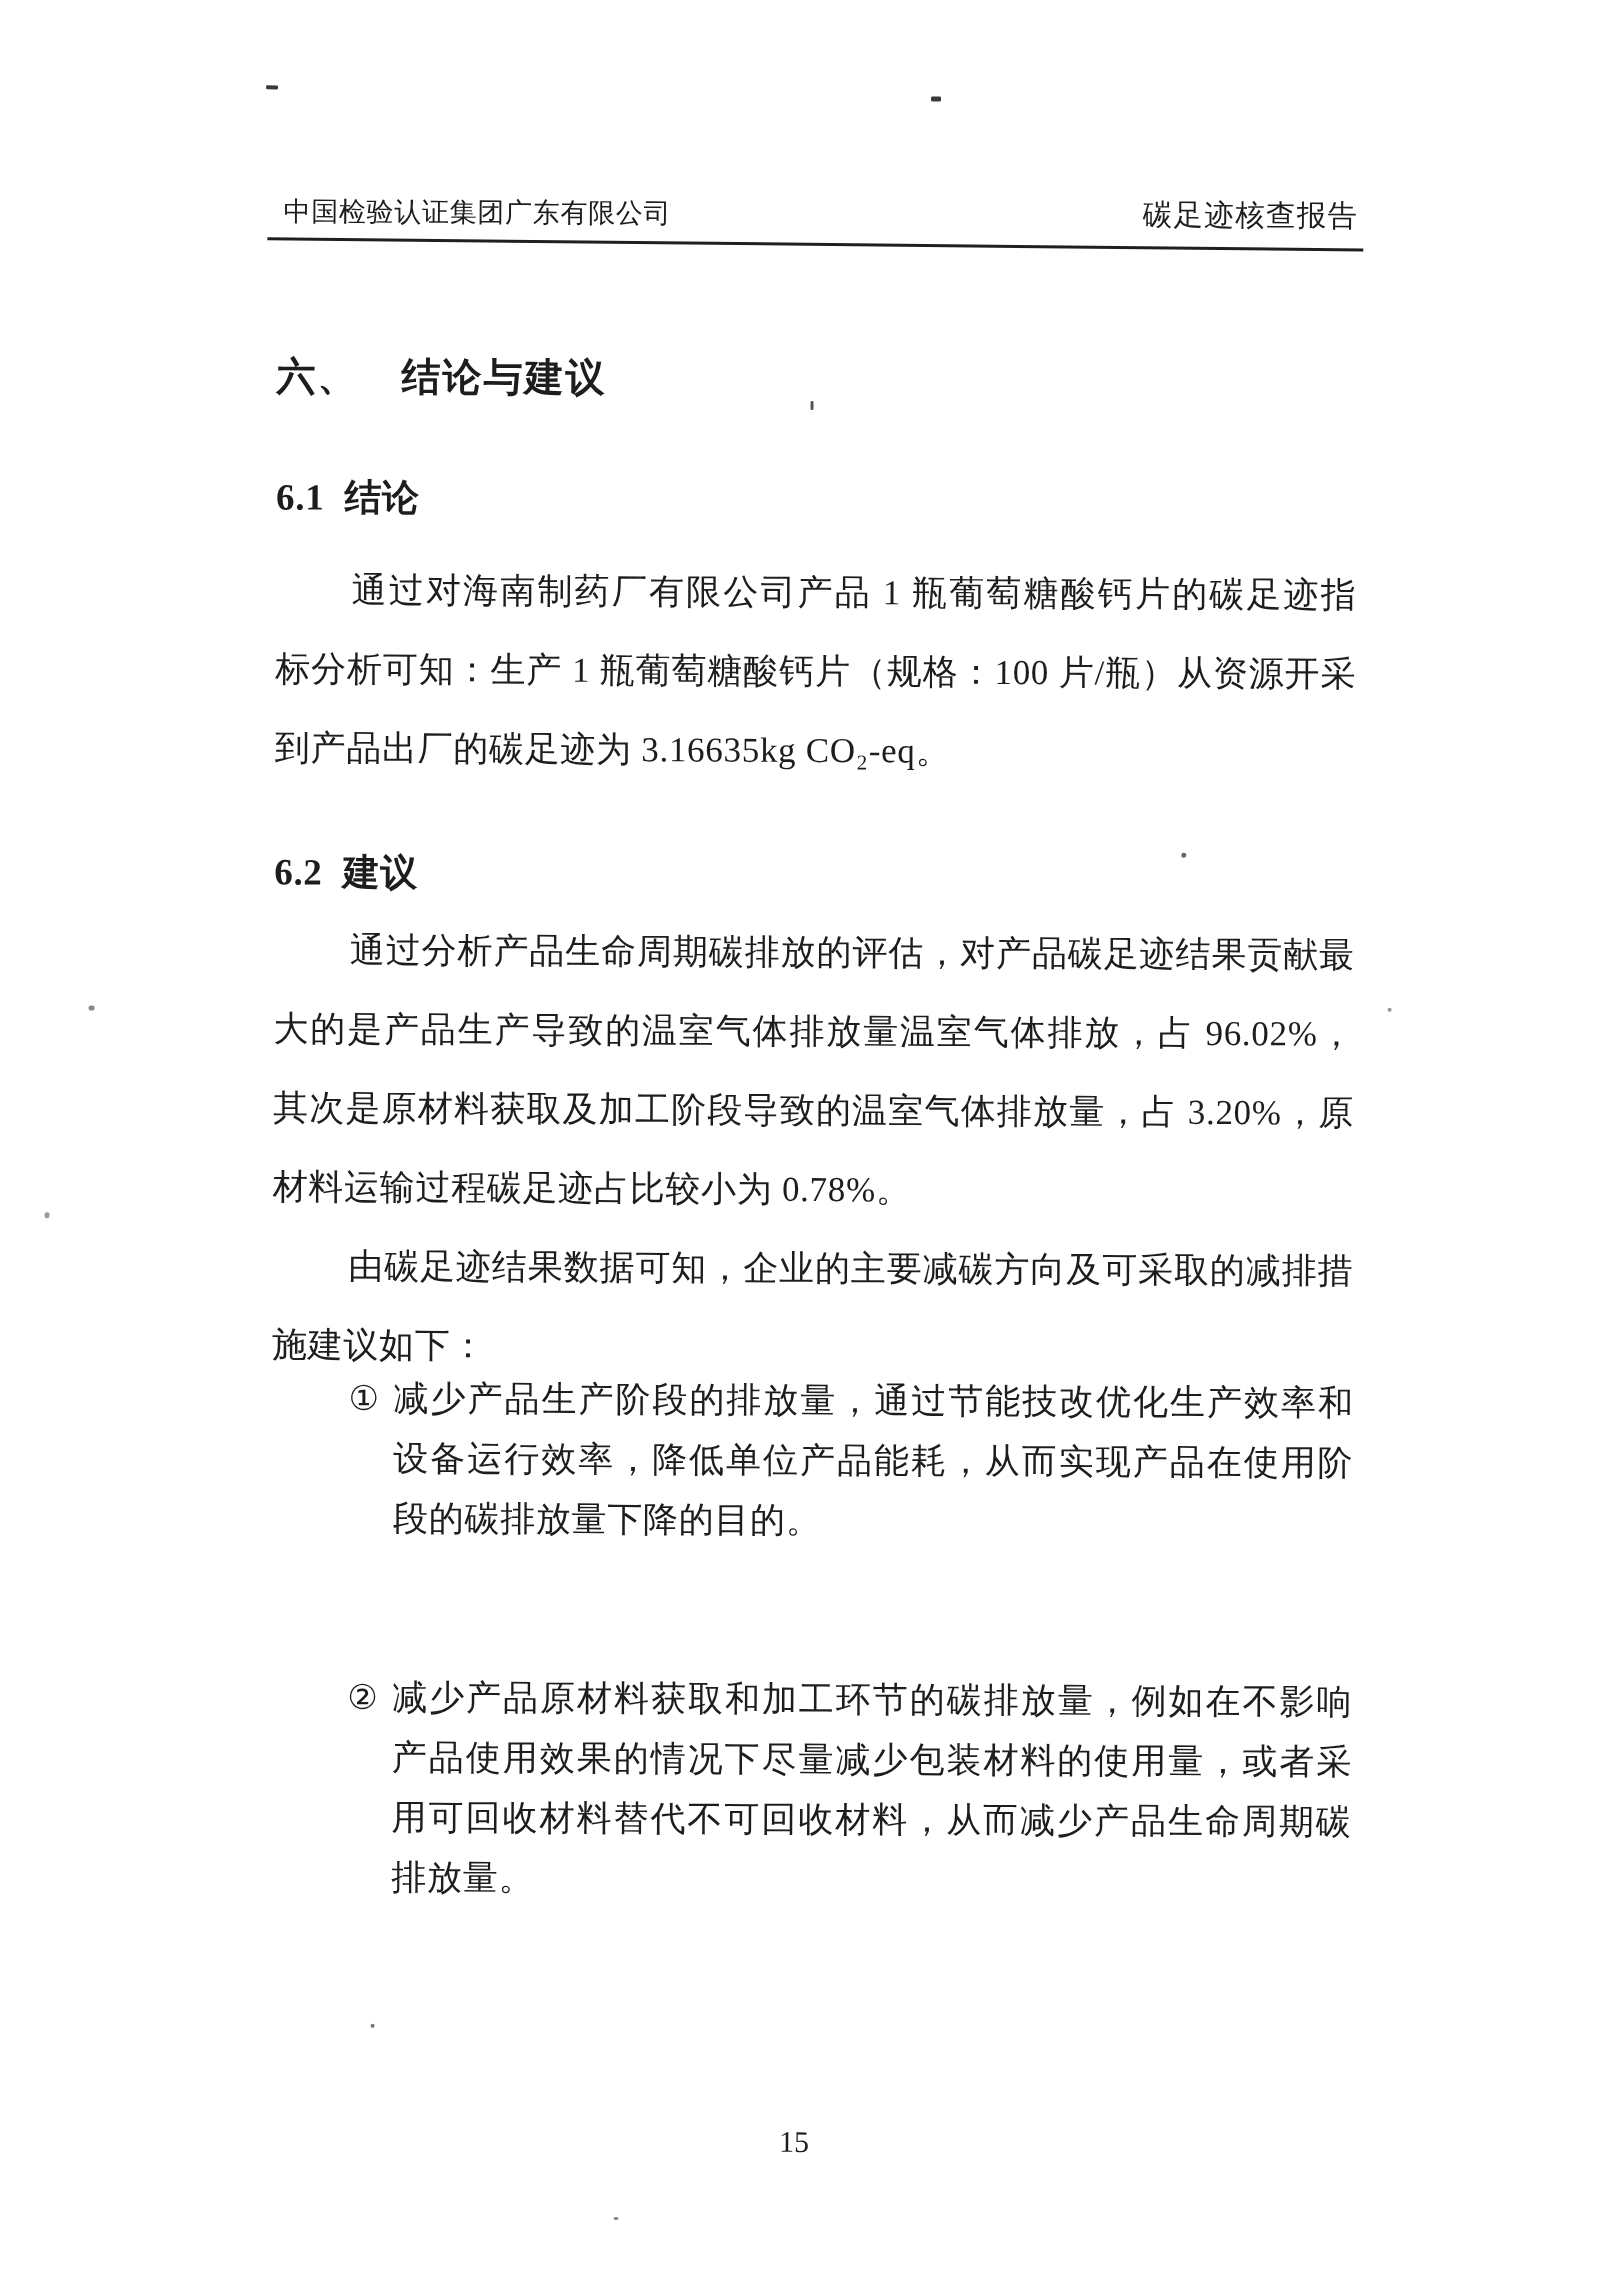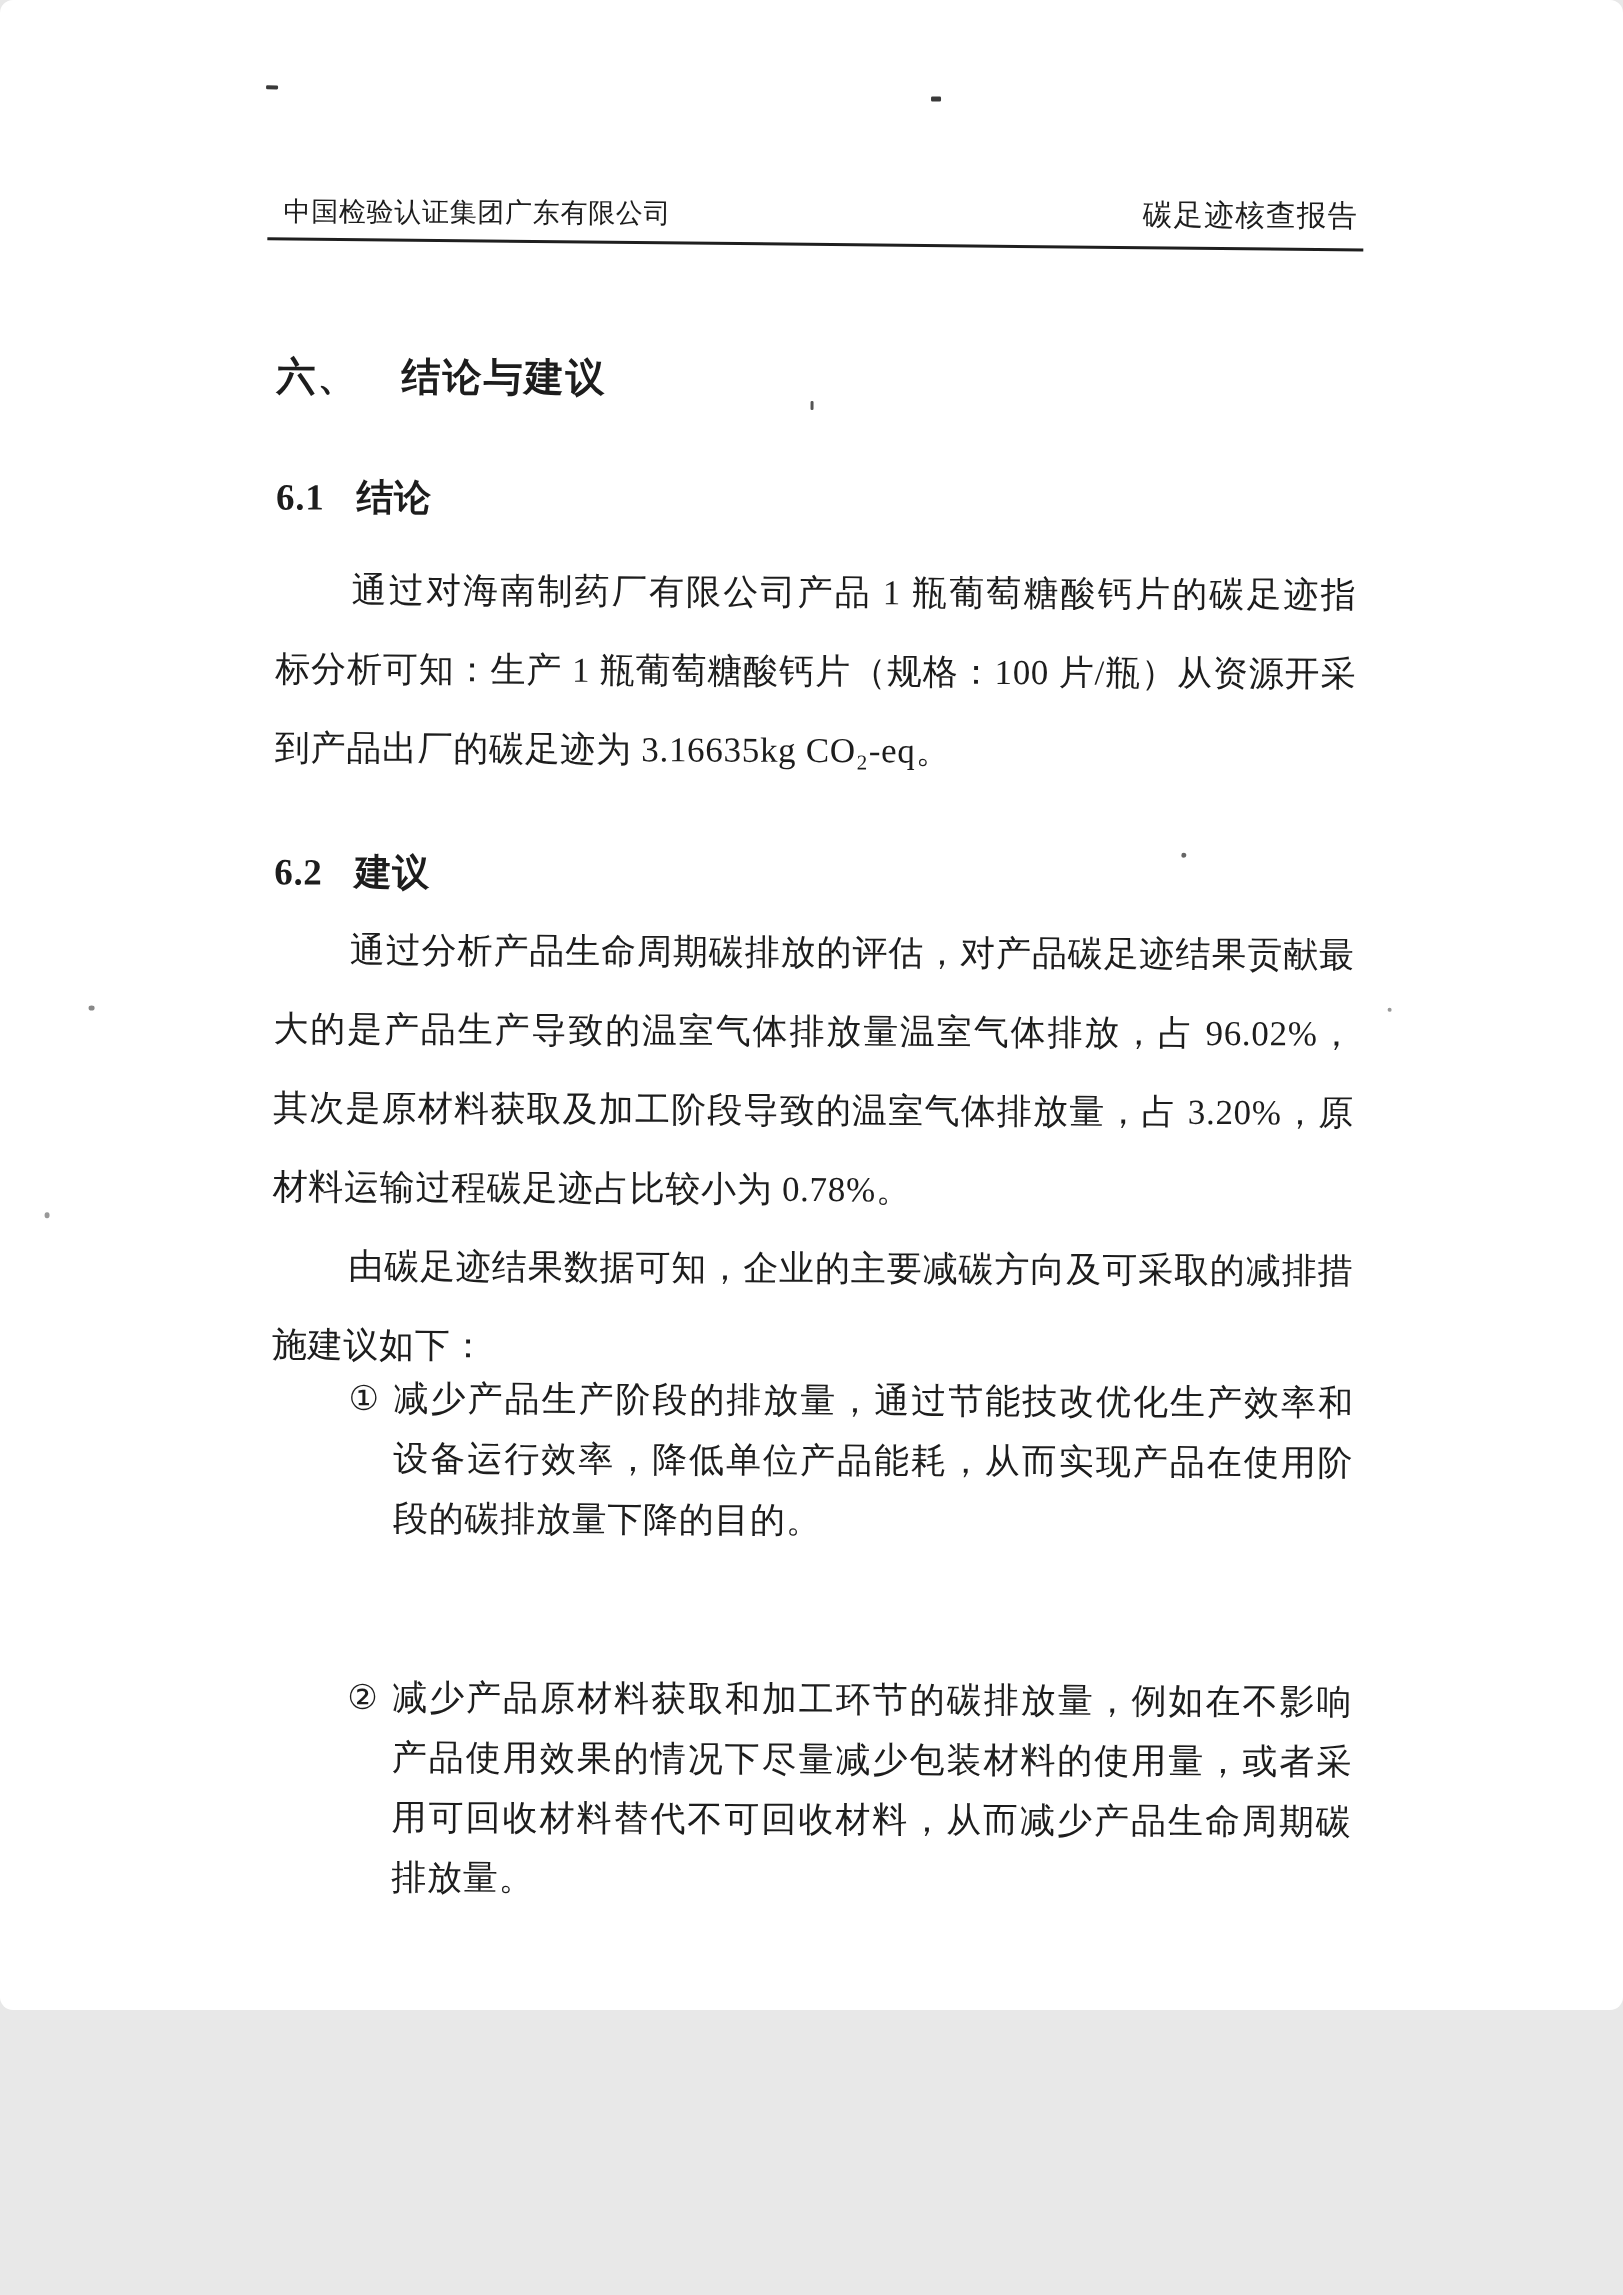--- a/index.html
+++ b/index.html
@@ -1,24 +1,23 @@
 <!DOCTYPE html>
 <html style="font-size:10.5px"><head>
 <meta charset="utf-8">
 <style>
   html,body { margin:0; padding:0; background:#e8e8e8; }
   .page {
     position:relative;
-    width:1623px; height:2010px;
+    width:1623px; height:2295px;
     margin:0 auto;
     background:#ffffff;
     color:#1d1d1d;
     font-family:"Liberation Serif", serif;
     overflow:hidden;
-    border-radius:13px;
   }
   .tilt {
     position:absolute; inset:0;
     transform:rotate(0.28deg);
     transform-origin:812px 720px;
   }
   
   .header {
     position:absolute; top:194px; left:281px; right:267px;
     display:flex; justify-content:space-between; align-items:baseline;
@@ -34,21 +33,21 @@
   
   .content { position:absolute; left:275px; top:0; width:1081px; }
   .doc-title {
     position:absolute; top:353px; left:0;
     display:flex; gap:43px;
     font-family:"Liberation Sans", sans-serif;
     font-weight:900; font-size:39px; line-height:52px; letter-spacing:2px;
   }
   .sec-heading {
     position:absolute; left:0;
-    display:flex; gap:32px;
+    display:flex; gap:20px;
     font-family:"Liberation Sans", sans-serif;
     font-weight:bold; font-size:37px; line-height:45px; letter-spacing:0.7px;
   }
   .sec-heading .sec-num { font-family:"Liberation Serif", serif; font-weight:bold; }
   .h61 { top:477px; }
   .h62 { top:840px;margin-top:12px; }
   .para { position:absolute; left:0; width:1081px; font-size:35px; }
   .p1 { top:553px; }
   .p2 { top:913px; }
   .p3 { top:1229px; }

